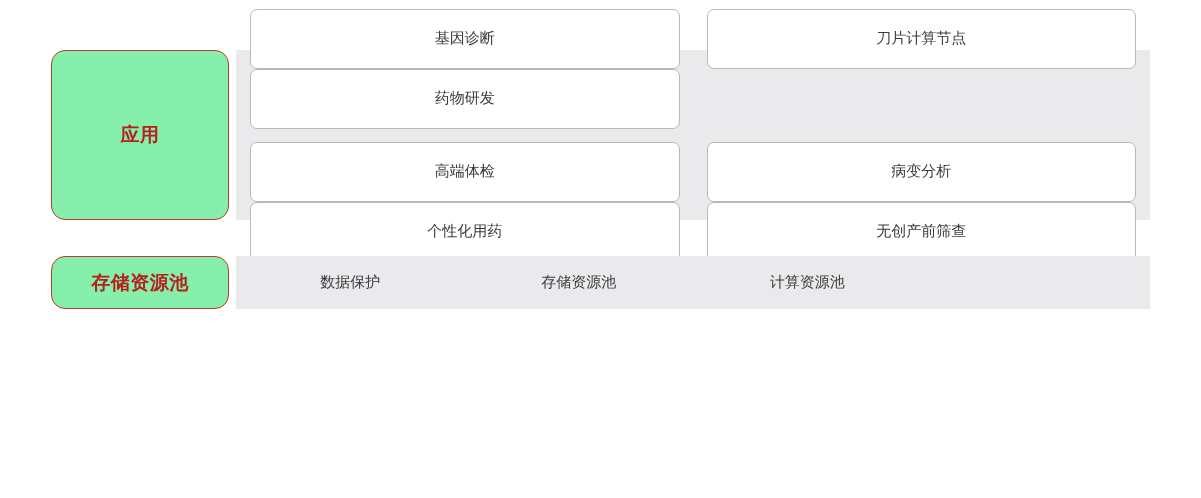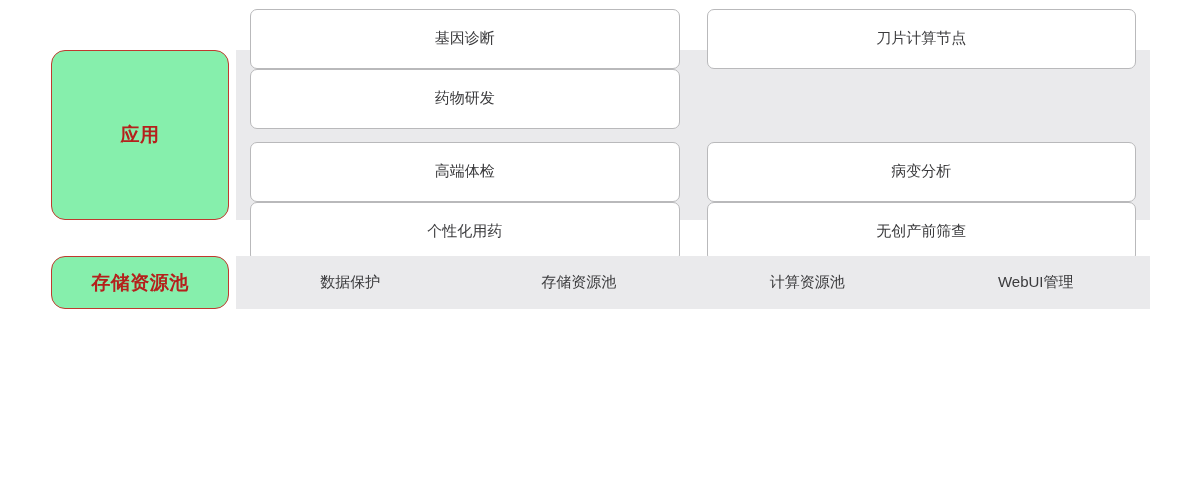--- a/index.html
+++ b/index.html
@@ -142,18 +142,17 @@
   </div>
 
 
   <div class="tier-row" id="row-storage">
     <div class="tier-label">存储资源池</div>
     <div class="tier-panel">
       <div class="storage-grid">
         <div class="storage-item">数据保护</div>
         <div class="storage-item">存储资源池</div>
         <div class="storage-item">计算资源池</div>
-        <div class="storage-item">WebUI管理</div>
       </div>
     </div>
   </div>
 
 </div>
 
 </body></html>

